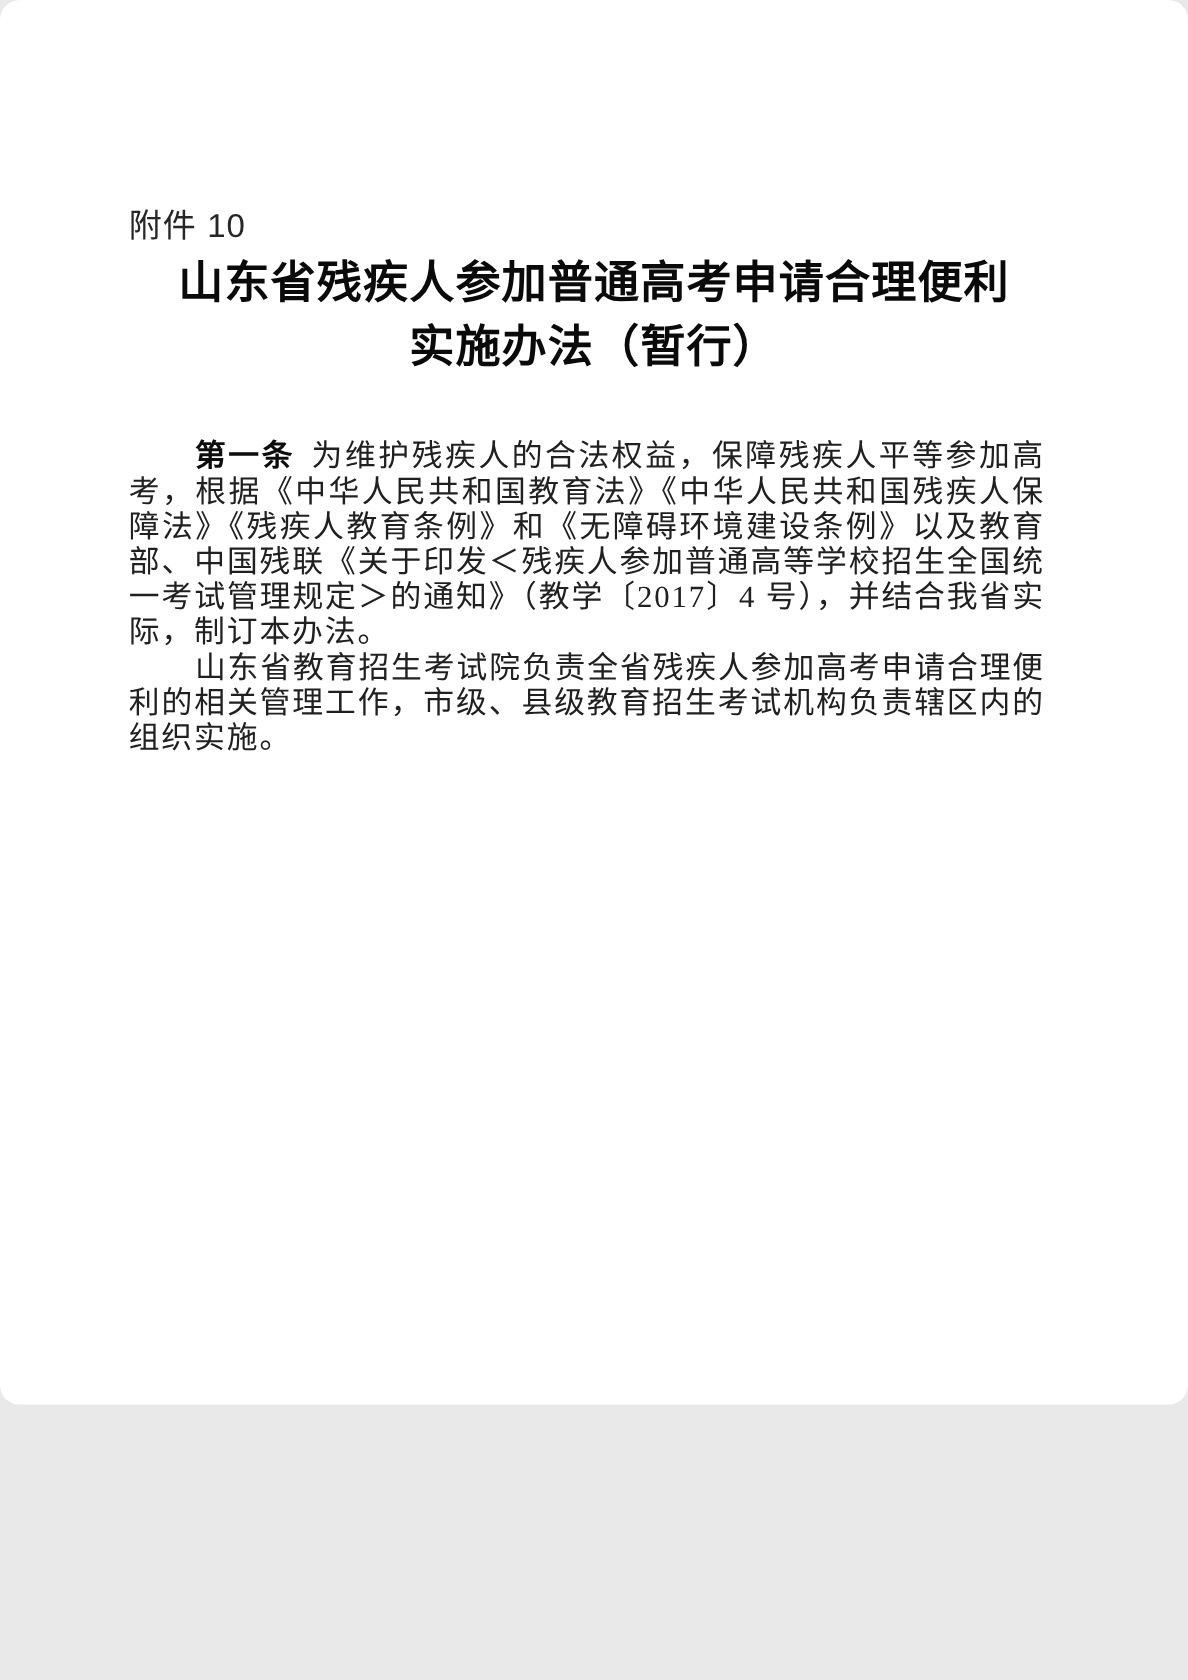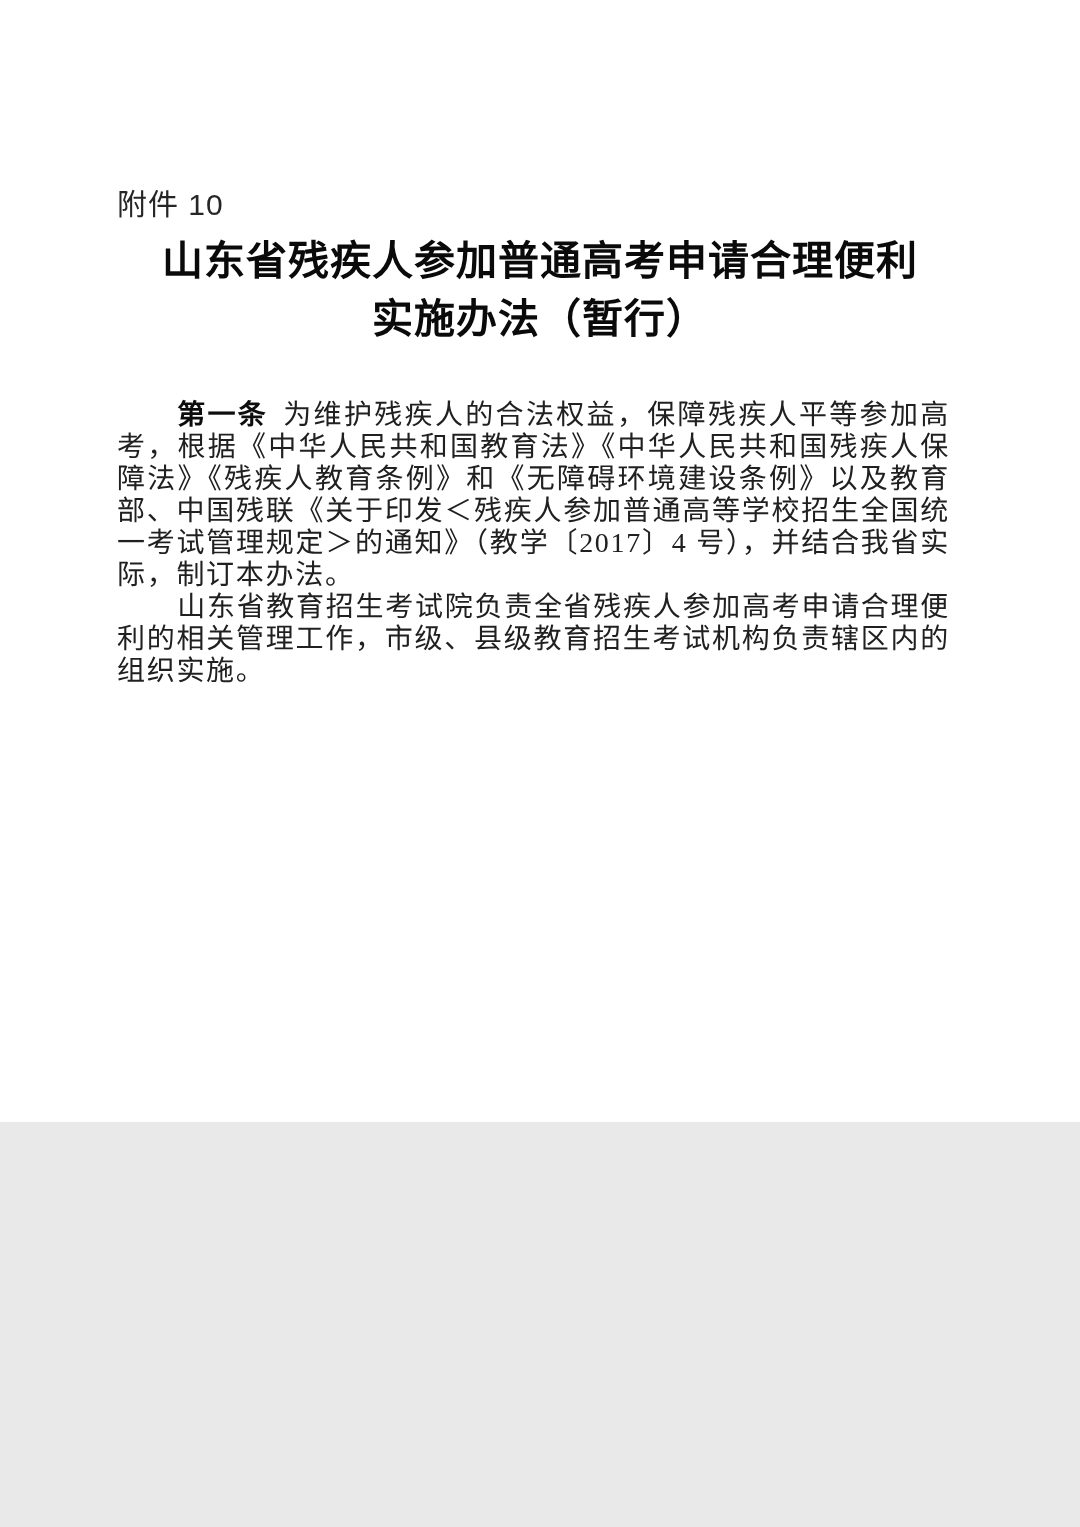--- a/index.html
+++ b/index.html
@@ -2,25 +2,26 @@
 <html lang="zh-CN"><head>
 <meta charset="utf-8">
 <style>
   * { margin: 0; padding: 0; box-sizing: border-box; }
   html, body { background: #e9e9e9; }
   body { font-family: "Liberation Serif", "DejaVu Serif", serif; }
 
   .page {
     position: relative;
     width: 1080px;
-    height: 1122px;
+    height: 1277px;
     background: #ffffff;
     margin: 0 auto;
     overflow: hidden;
     color: #1f1f1f;
+    border-radius: 18px;
   }
 
   .attachment-label {
     position: absolute;
     left: 117px;
     top: 180px;
     font-size: 30px;
     letter-spacing: 1px;
     font-family: "Liberation Sans", "DejaVu Sans", sans-serif;
     color: #262626;
@@ -29,21 +30,21 @@
   .doc-title {
     position: absolute;
     left: 0;
     right: 0;
     top: 232px;
     text-align: center;
     font-weight: 700;
     font-size: 41px;
     line-height: 58px;
     color: #0a0a0a;
-    font-family: Liberation Serif, serif;
+    font-family: Liberation Mono, monospace;
     letter-spacing: 1px;
   }
   .doc-title .title-line { display: block; }
 
   .body-text {
     position: absolute;
     left: 117px;
     width: 833px;
     top: 399px;
     font-size: 28px;

